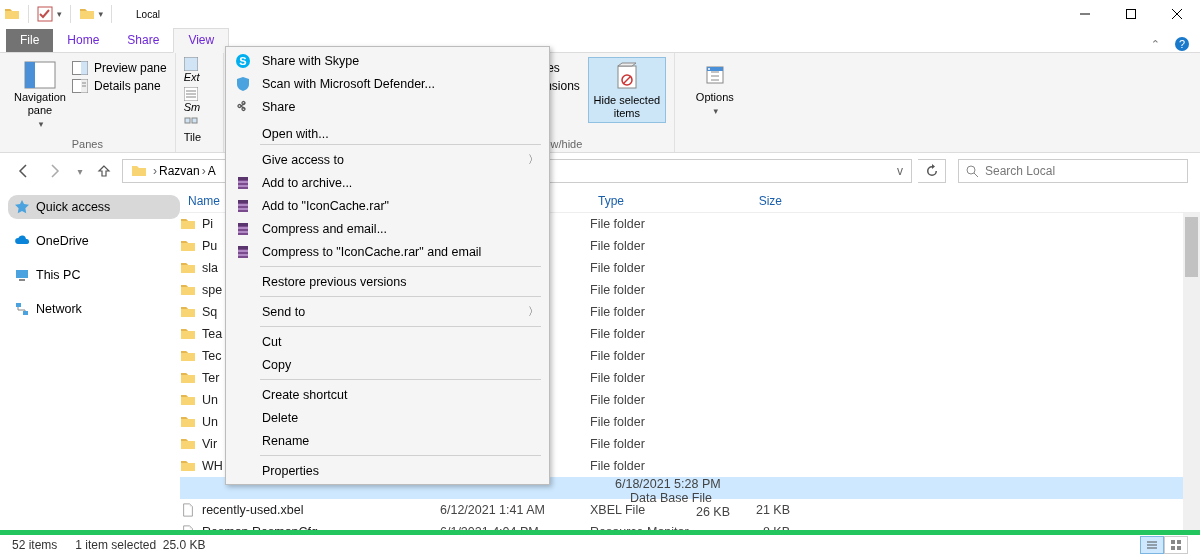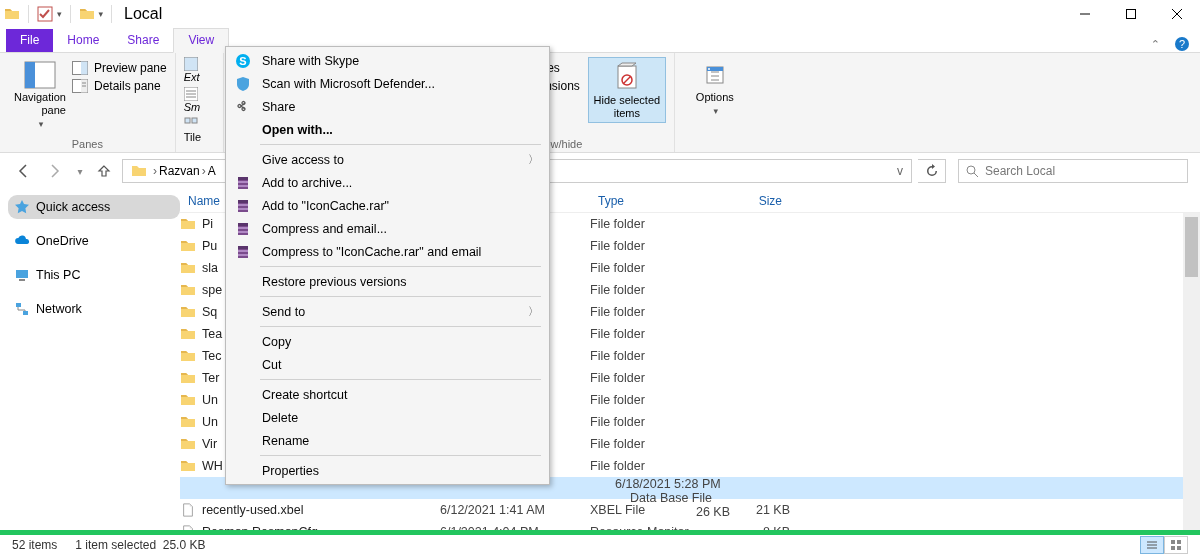--- a/index.html
+++ b/index.html
@@ -2,28 +2,28 @@
 <html><head>
 <meta charset="utf-8">
 <style>
 * { box-sizing: border-box; margin: 0; padding: 0; font-family: "Segoe UI", Arial, sans-serif; }
 body { width: 1200px; height: 560px; background: #fff; font-size: 12px; overflow: hidden; position: relative; }
 
 .title-bar { height: 28px; display: flex; align-items: center; padding-left: 4px; background:#fff; }
 .title-bar .qat { display:flex; align-items:center; gap:2px; }
 .title-bar .folder-icon { width:16px; height:16px; display:inline-block; }
 .title-bar .sep { width:1px; height:18px; background:#ddd; margin:0 6px; }
-.title-bar .title { font-size:16px; margin-left:4px; }
+.title-bar .title { font-size:10px; margin-left:16px; }
 .win-controls { margin-left:auto; display:flex; }
 .win-controls div { width:46px; height:28px; display:flex; align-items:center; justify-content:center; }
 .win-controls svg { width:10px; height:10px; }
 
 .menu-tabs { height:25px; display:flex; align-items:flex-end; border-bottom:1px solid #dcdcdc; padding-left:6px; }
 .menu-tabs .tab { padding:4px 14px 5px; font-size:12px; color:#6d28d9; cursor:default; }
-.menu-tabs .tab.file { background:#6d28d9; color:#fff;margin-top:24px; }
+.menu-tabs .tab.file { background:#737373; color:#fff;margin-top:24px; }
 .menu-tabs .tab.active { background:#f5f5f5; border:1px solid #dcdcdc; border-bottom:1px solid #f5f5f5; margin-bottom:-1px; }
 .menu-tabs .caret-help { margin-left:auto; display:flex; align-items:center; padding-right:10px; gap:14px; }
 
 .ribbon { height:100px; background:#f5f5f5; border-bottom:1px solid #dcdcdc; display:flex; }
 .ribbon-group { border-right:1px solid #e1e1e1; padding:4px 8px 2px; display:flex; flex-direction:column; justify-content:space-between; }
 .ribbon-group .grp-label { text-align:center; font-size:11px; color:#666; padding-top:2px; }
 .ribbon-group .grp-body { flex:1; display:flex; align-items:flex-start; }
 .big-btn { display:flex; flex-direction:column; align-items:center; justify-content:center; width:64px; text-align:center; font-size:11px; line-height:1.2; padding-top:4px; gap:2px; }
 .big-btn.hidesel { background:#cde6f7; border:1px solid #92c0e0; padding:4px 2px 2px; width:78px;}
 .stack { display:flex; flex-direction:column; gap:4px; padding-top:4px; }
@@ -57,21 +57,21 @@
 .scrollbar { position:absolute; right:0; top:24px; bottom:0; width:17px; background:#f0f0f0; }
 .scrollbar .thumb { position:absolute; left:2px; right:2px; top:4px; height:60px; background:#c2c2c2; }
 
 .status-bar { height:24px; border-top:5px solid #22c55e; display:flex; align-items:center; padding:0 12px; font-size:12px; color:#333; gap:18px; }
 .status-bar .views { margin-left:auto; display:flex; gap:0; }
 .status-bar .views div { width:24px; height:18px; border:1px solid #ccc; display:flex; align-items:center; justify-content:center; }
 .status-bar .views div.active { background:#cde8ff; border-color:#7bb5e0; }
 
 .ctx-menu { position:absolute; left:225px; top:46px; width:325px; background:#f5f5f5; border:1px solid #bcbcbc; box-shadow:2px 2px 5px rgba(0,0,0,0.25); padding:2px 0; z-index:100; }
 .ctx-menu .mi { display:flex; align-items:center; height:23px; padding:0 14px 0 8px; font-size:12.5px; gap:10px; position:relative; color:#000; }
-.ctx-menu .mi.bold { font-weight:700; }
+.ctx-menu .mi.bold { font-weight:400;align-items:flex-end; }
 .ctx-menu .mi .mi-icon { width:18px; height:18px; display:flex; align-items:center; justify-content:center; }
 .ctx-menu .mi .chev { position:absolute; right:10px; color:#555; font-size:11px; }
 .ctx-menu .sep { height:1px; background:#d0d0d0; margin:3px 8px 3px 34px; }
 
 svg { display:block; }
 .caret { font-size:9px; color:#555; margin-left:2px; }
 </style>
 </head>
 <body>
 
@@ -139,21 +139,21 @@
 </div>
 
 <div class="ribbon">
   <div class="ribbon-group">
     <div class="grp-body">
       <div class="big-btn">
         <svg width="32" height="28" viewBox="0 0 32 28">
             <rect x="1" y="1" width="30" height="26" fill="#fff" stroke="#888"></rect>
             <rect x="1" y="1" width="10" height="26" fill="#4a90d9"></rect>
           </svg>
-        <span style="white-space:pre-line;text-align:right;">Navigation
+        <span style="white-space:pre-line;">Navigation
 pane</span>
           <span class="caret">▾</span>
       </div>
       <div class="stack">
         <div class="row">
           <svg width="16" height="14" viewBox="0 0 16 14">
               <rect x="0.5" y="0.5" width="15" height="13" fill="#fff" stroke="#888"></rect>
               <rect x="9" y="0.5" width="6.5" height="13" fill="#d0e4f5"></rect>
             </svg>
           <span>Preview pane</span>
@@ -703,26 +703,26 @@
     </div>
     <div class="sep"></div>
     <div class="mi">
       <span class="mi-icon"></span>
       <span>Send to</span>
       <span class="chev">〉</span>
     </div>
     <div class="sep"></div>
     <div class="mi">
       <span class="mi-icon"></span>
+      <span>Cut</span>
+    </div>
+    <div class="mi">
+      <span class="mi-icon"></span>
       <span>Copy</span>
     </div>
-    <div class="mi">
-      <span class="mi-icon"></span>
-      <span>Cut</span>
-    </div>
     <div class="sep"></div>
     <div class="mi">
       <span class="mi-icon"></span>
       <span>Create shortcut</span>
     </div>
     <div class="mi">
       <span class="mi-icon"></span>
       <span>Delete</span>
     </div>
     <div class="mi">

